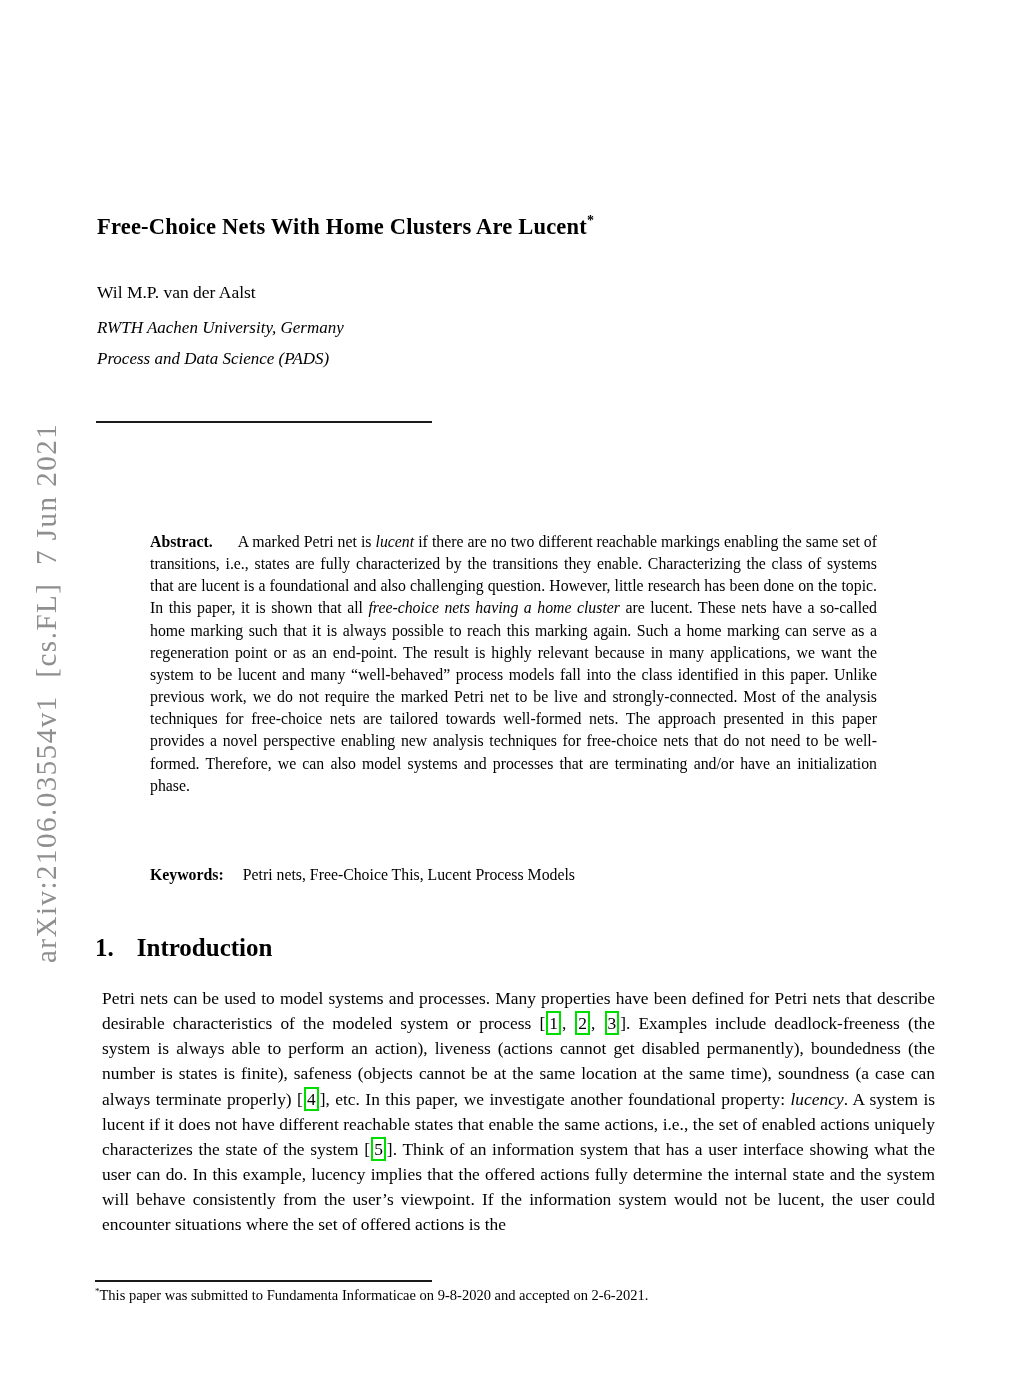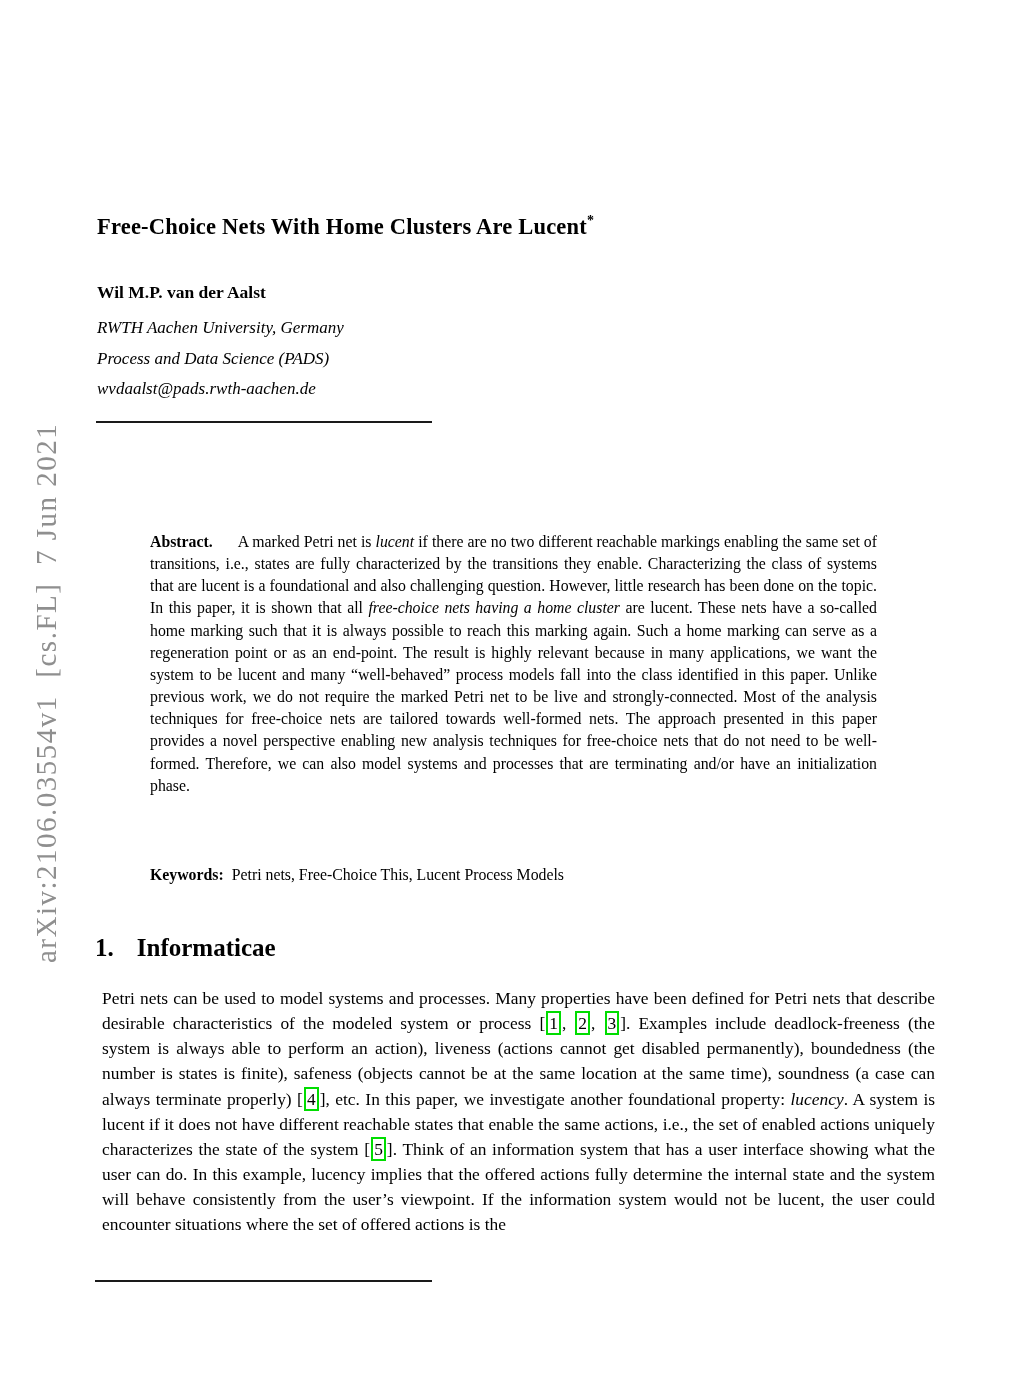--- a/index.html
+++ b/index.html
@@ -38,21 +38,21 @@
     font-size: 22.5px;
     font-weight: bold;
     letter-spacing: 0.2px;
   }
   .sup { vertical-align: super; font-size: 62%; }
   .author {
     position: absolute;
     left: 97px;
     top: 282px;
     font-size: 17.5px;
-    font-weight: bold;
+    font-weight: normal;
   }
   .affiliation {
     position: absolute;
     left: 97px;
     top: 313px;
     font-size: 17px;
     font-style: italic;
     line-height: 30.6px;
   }
   .author-rule {
@@ -73,21 +73,21 @@
     text-align: justify;
   }
   .abstract-label { font-weight: bold; margin-right: 25px; }
   .keywords {
     position: absolute;
     left: 150px;
     top: 866px;
     width: 727px;
     font-size: 15.8px;
   }
-  .keywords-label { font-weight: bold; margin-right: 8px; }
+  .keywords-label { font-weight: bold; margin-right: 19px; }
   .section-heading {
     position: absolute;
     left: 95px;
     top: 934px;
     font-size: 25px;
     font-weight: bold;
   }
   .section-number { margin-right: 23px; }
   .intro-paragraph {
     position: absolute;
@@ -129,29 +129,29 @@
 
   <div class="watermark">arXiv:2106.03554v1  [cs.FL]  7 Jun 2021</div>
 
   <h1 class="title"><span>Free-Choice Nets With Home Clusters Are Lucent</span><span class="sup">*</span></h1>
 
   <div class="author">Wil M.P. van der Aalst</div>
 
   <div class="affiliation">
     <div>RWTH Aachen University, Germany</div>
     <div>Process and Data Science (PADS)</div>
-    <div>wvdaalst@pads.rwth-aachen.de</div>
   </div>
 
   <div class="author-rule"></div>
 
   <div class="abstract"><span class="abstract-label">Abstract.</span><span>A marked Petri net is <em>lucent</em> if there are no two different reachable markings enabling the same set of transitions, i.e., states are fully characterized by the transitions they enable. Characterizing the class of systems that are lucent is a foundational and also challenging question. However, little research has been done on the topic. In this paper, it is shown that all <em>free-choice nets having a home cluster</em> are lucent. These nets have a so-called home marking such that it is always possible to reach this marking again. Such a home marking can serve as a regeneration point or as an end-point. The result is highly relevant because in many applications, we want the system to be lucent and many “well-behaved” process models fall into the class identified in this paper. Unlike previous work, we do not require the marked Petri net to be live and strongly-connected. Most of the analysis techniques for free-choice nets are tailored towards well-formed nets. The approach presented in this paper provides a novel perspective enabling new analysis techniques for free-choice nets that do not need to be well-formed. Therefore, we can also model systems and processes that are terminating and/or have an initialization phase.</span></div>
 
   <div class="keywords"><span class="keywords-label">Keywords:</span><span>Petri nets, Free-Choice This, Lucent Process Models</span></div>
 
-  <h2 class="section-heading"><span class="section-number">1.</span><span>Informaticae</span></h2>
+  <h2 class="section-heading"><span class="section-number">1.</span><span>Introduction</span></h2>
 
   <div class="intro-paragraph">Petri nets can be used to model systems and processes. Many properties have been defined for Petri nets that describe desirable characteristics of the modeled system or process [<span class="cite">1</span>, <span class="cite">2</span>, <span class="cite">3</span>]. Examples include deadlock-freeness (the system is always able to perform an action), liveness (actions cannot get disabled permanently), boundedness (the number is states is finite), safeness (objects cannot be at the same location at the same time), soundness (a case can always terminate properly) [<span class="cite">4</span>], etc. In this paper, we investigate another foundational property: <em>lucency</em>. A system is lucent if it does not have different reachable states that enable the same actions, i.e., the set of enabled actions uniquely characterizes the state of the system [<span class="cite">5</span>]. Think of an information system that has a user interface showing what the user can do. In this example, lucency implies that the offered actions fully determine the internal state and the system will behave consistently from the user’s viewpoint. If the information system would not be lucent, the user could encounter situations where the set of offered actions is the</div>
 
   <div class="footnote-rule"></div>
 
+  <div class="footnote"><span class="sup">*</span><span>This paper was submitted to Fundamenta Informaticae on 9-8-2020 and accepted on 2-6-2021.</span></div>
 
 </div>
 
 </body></html>

